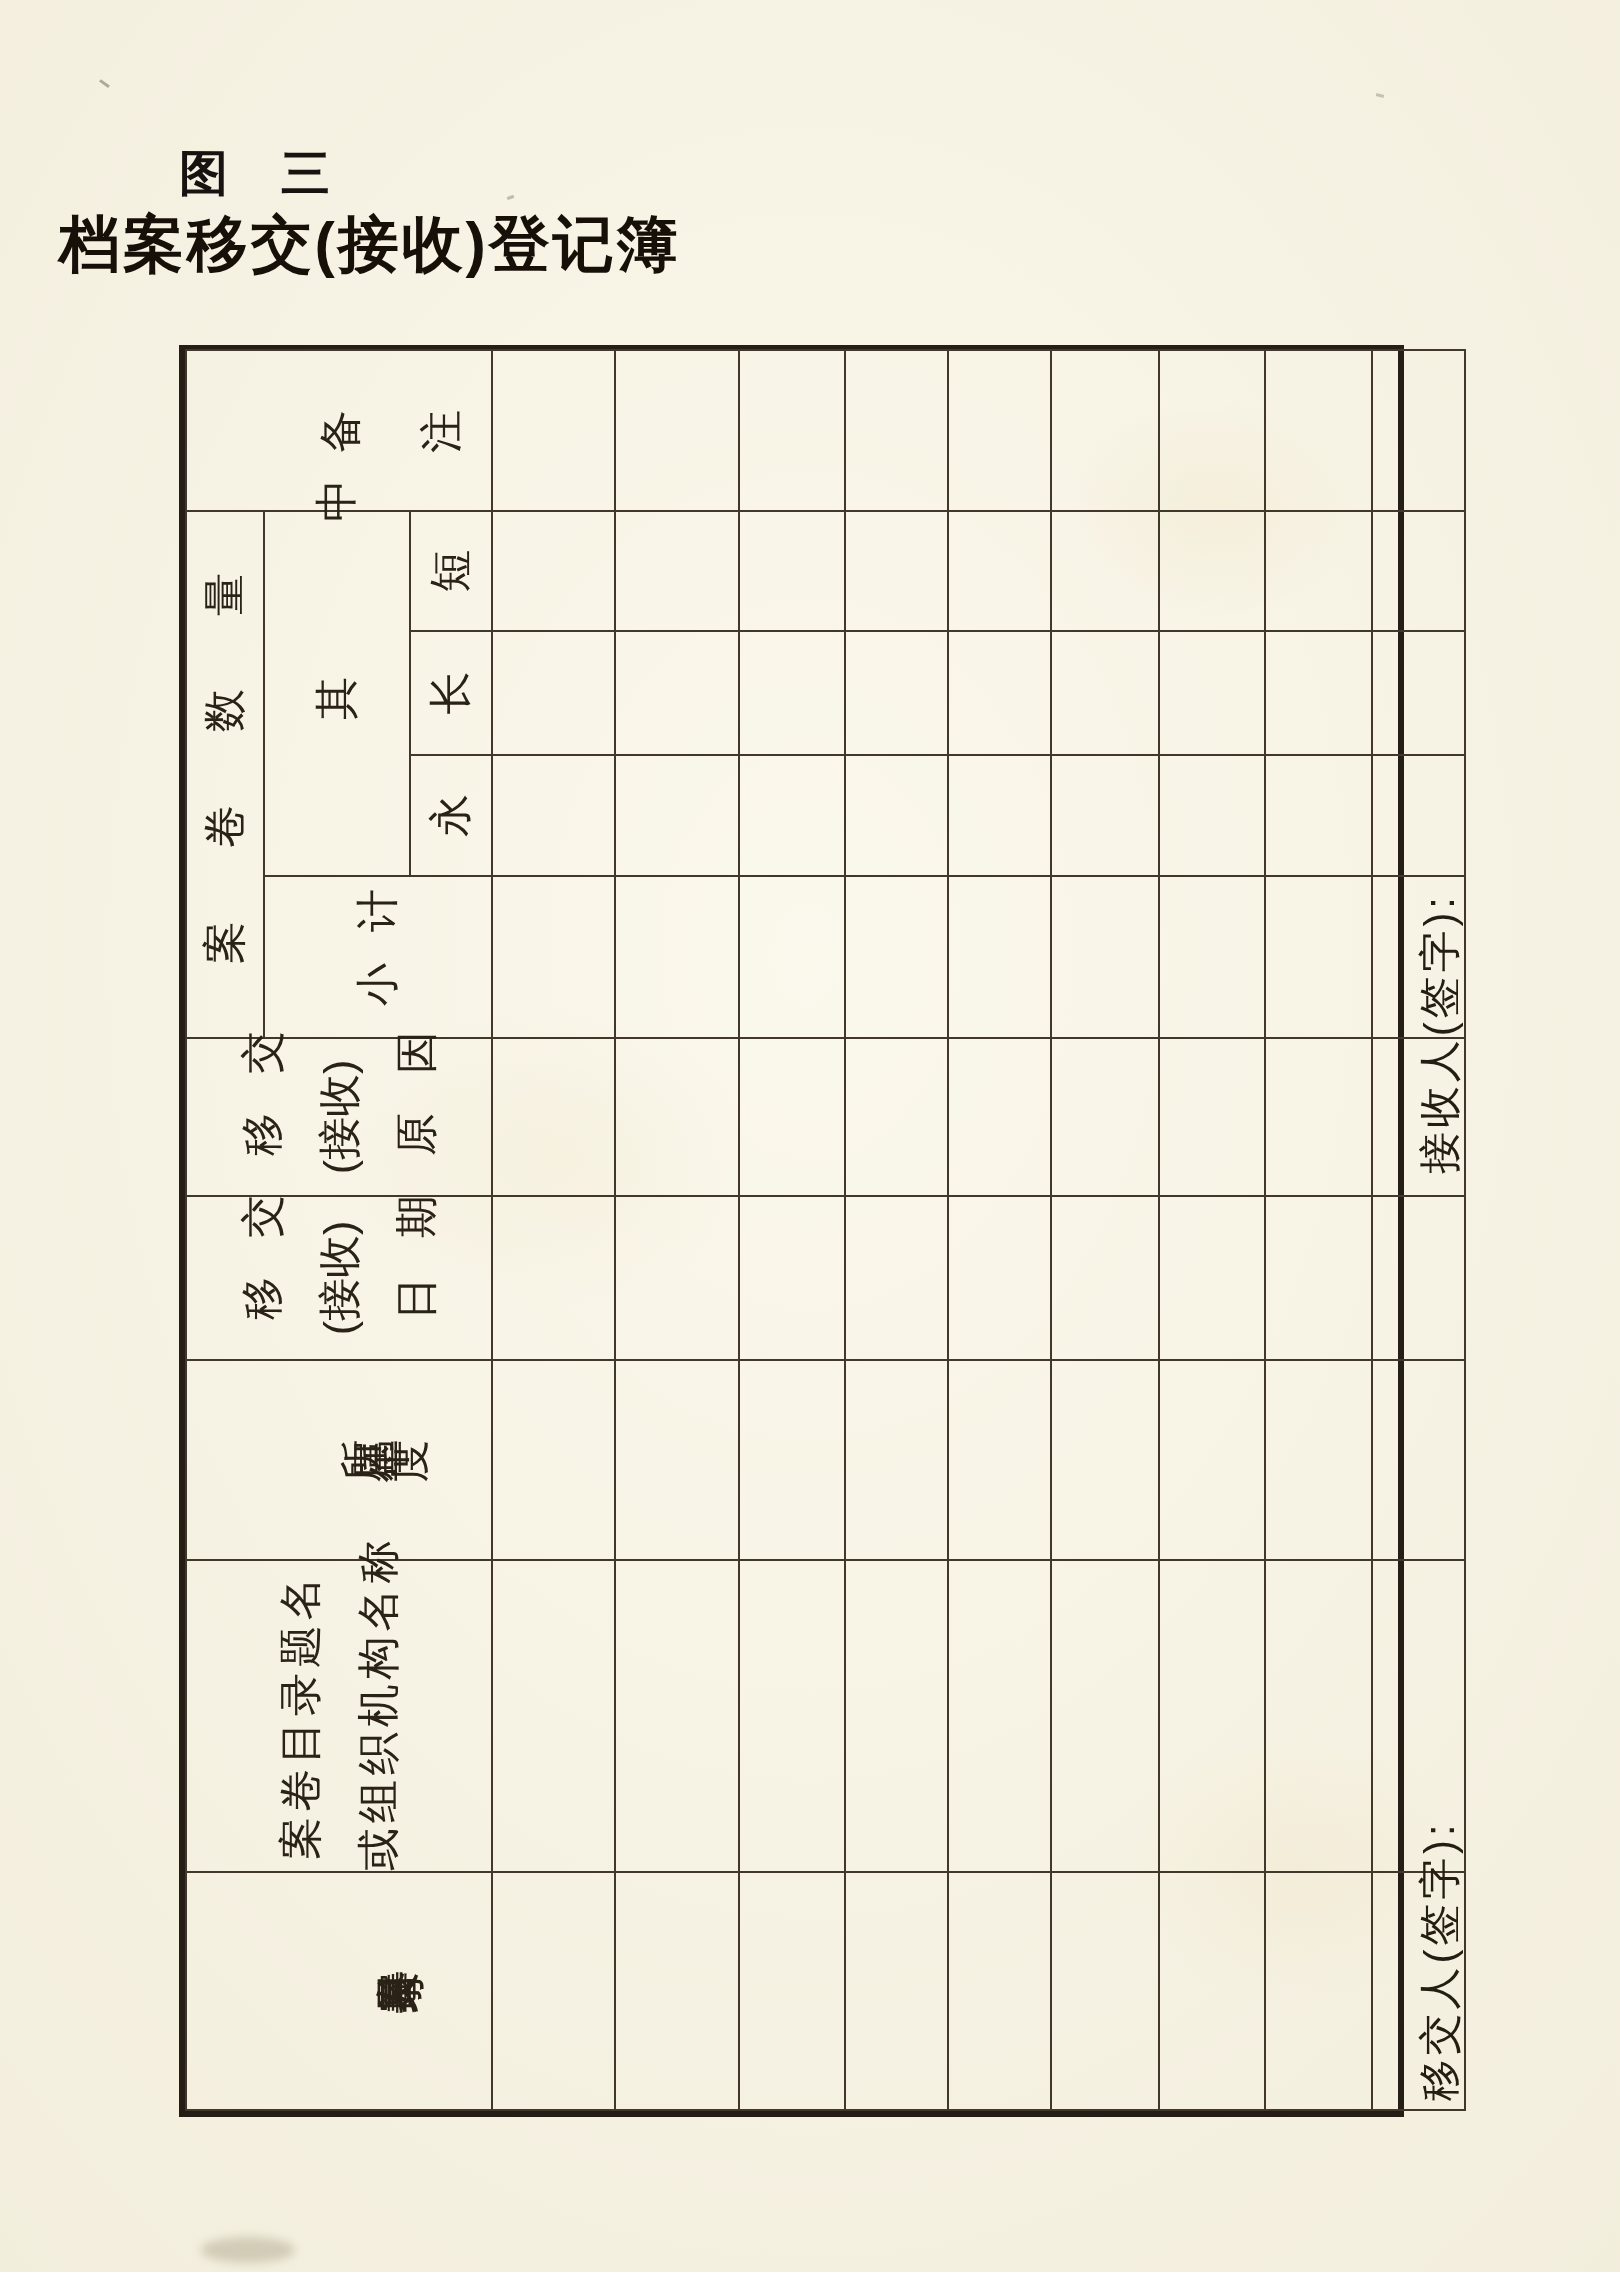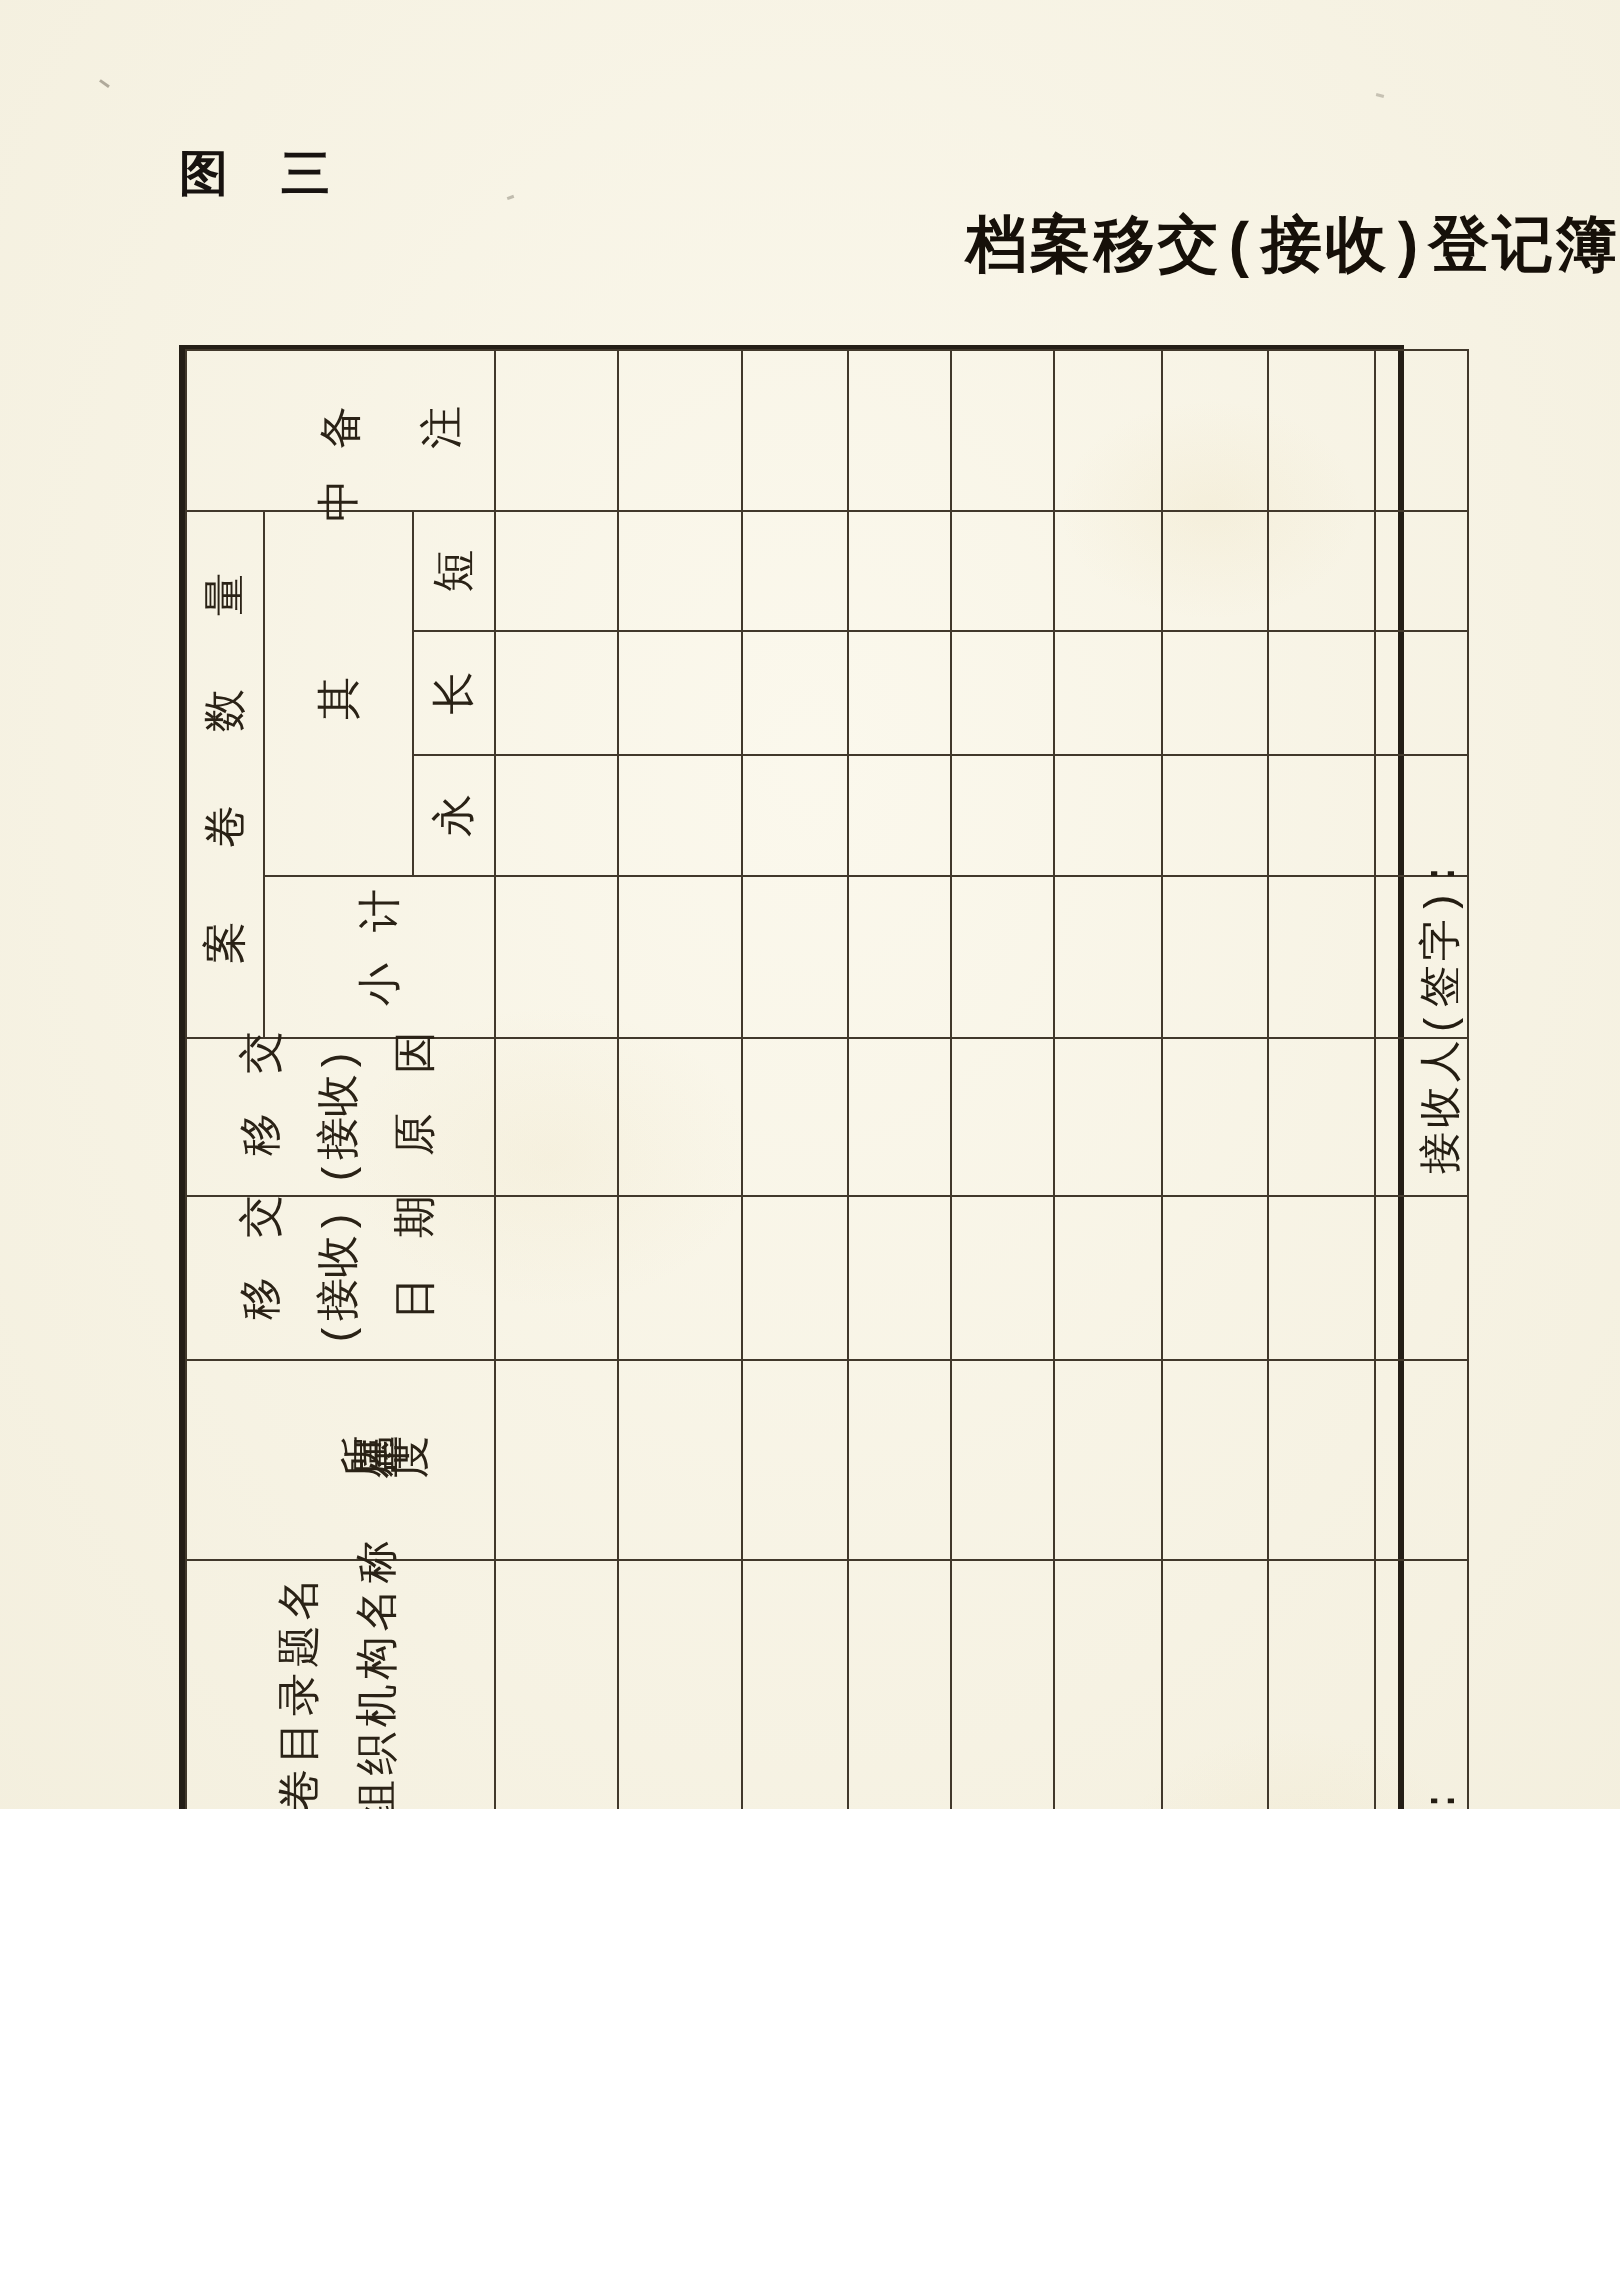--- a/index.html
+++ b/index.html
@@ -1,38 +1,38 @@
 <!DOCTYPE html>
 <html><head>
 <meta charset="utf-8">
 <style>
   html,body{margin:0;padding:0;}
   .page{
     position:relative;
-    width:1620px;height:1809px;
+    width:1620px;height:2272px;
     overflow:hidden;
-    font-family:Liberation Mono, monospace;
+    font-family:Liberation Sans, sans-serif;
     color:#221b12;
     background-color:#f6f2e3;
     background-image:
       radial-gradient(216px 157px at 1210px 510px, rgba(215,190,120,.10), transparent 70%),
       radial-gradient(294px 216px at 549px 1157px, rgba(210,185,115,.08), transparent 70%),
       radial-gradient(255px 196px at 1294px 1867px, rgba(215,190,120,.09), transparent 70%),
       radial-gradient(1862px 2548px at 50% 42%, rgba(255,253,244,.55), rgba(219,210,176,.28));
   }
 
   .figure-label{
     position:absolute;left:179px;top:141px;
     font-size:49px;font-weight:bold;letter-spacing:2px;
     color:#181310;
   }
 
   .page-title{
     position:absolute;left:59px;right:0;top:204px;margin:0;
-    text-align:right;
+    text-align:left;
     font-size:61px;font-weight:bold;letter-spacing:2.9px;
     color:#161009;
   }
 
   
   .rot-anchor{
     position:absolute;left:179px;top:345px;
     width:1304px;height:1772px;
   }
   .readable{

